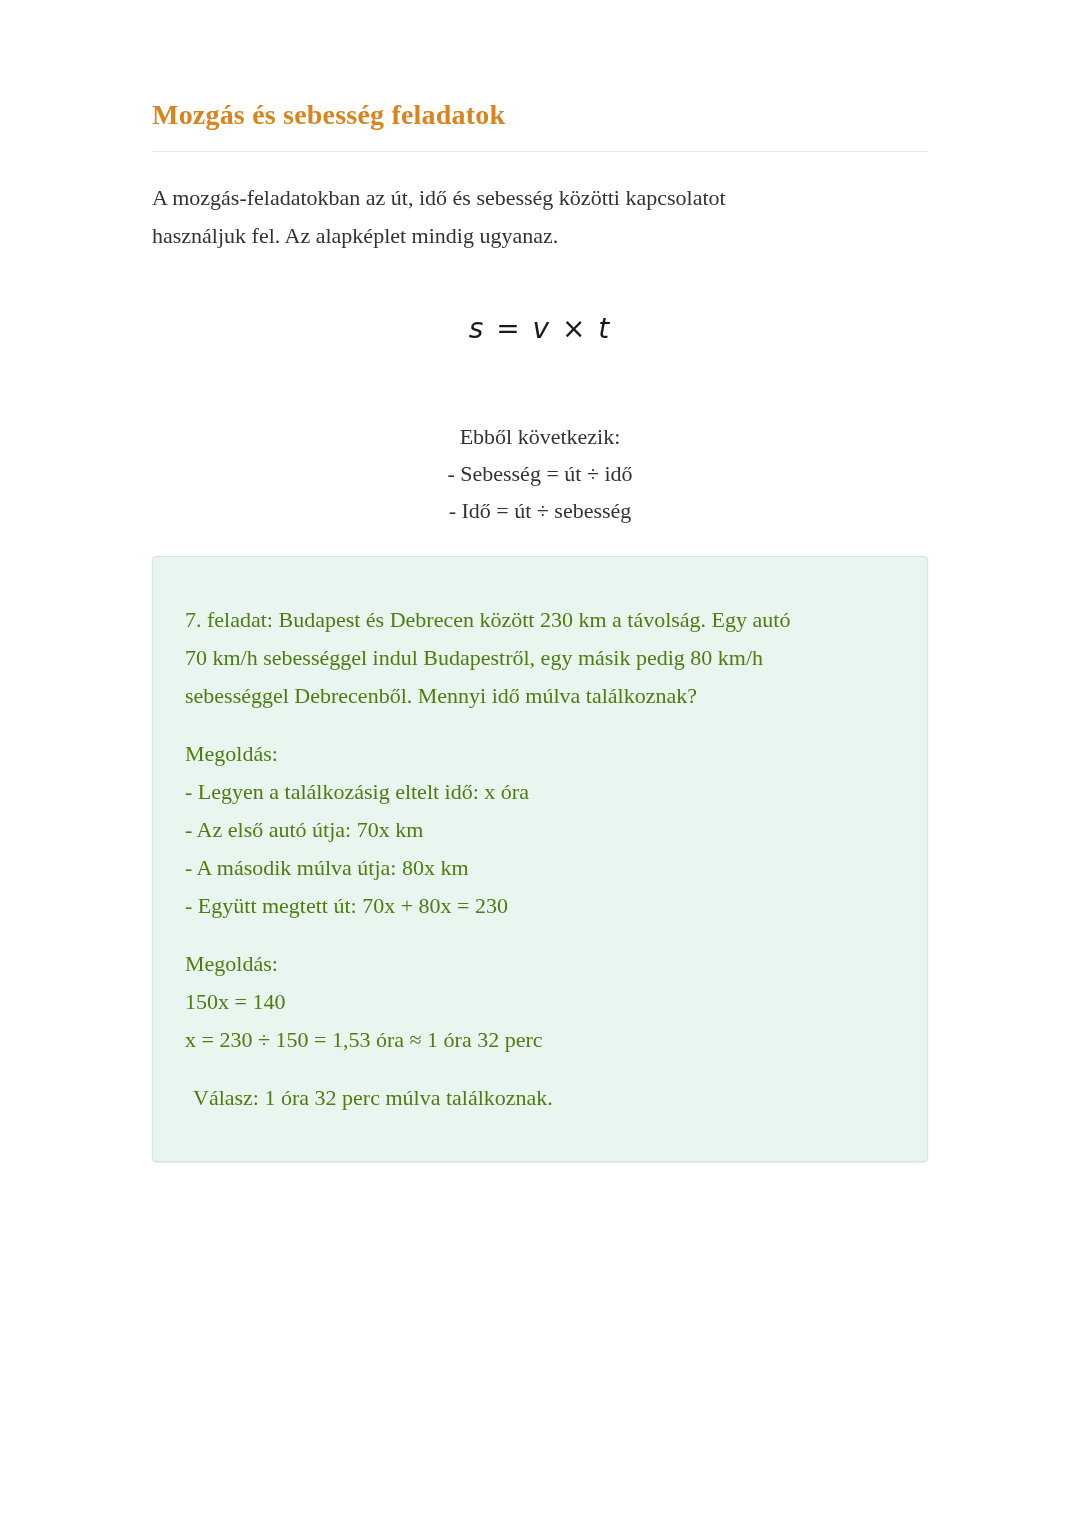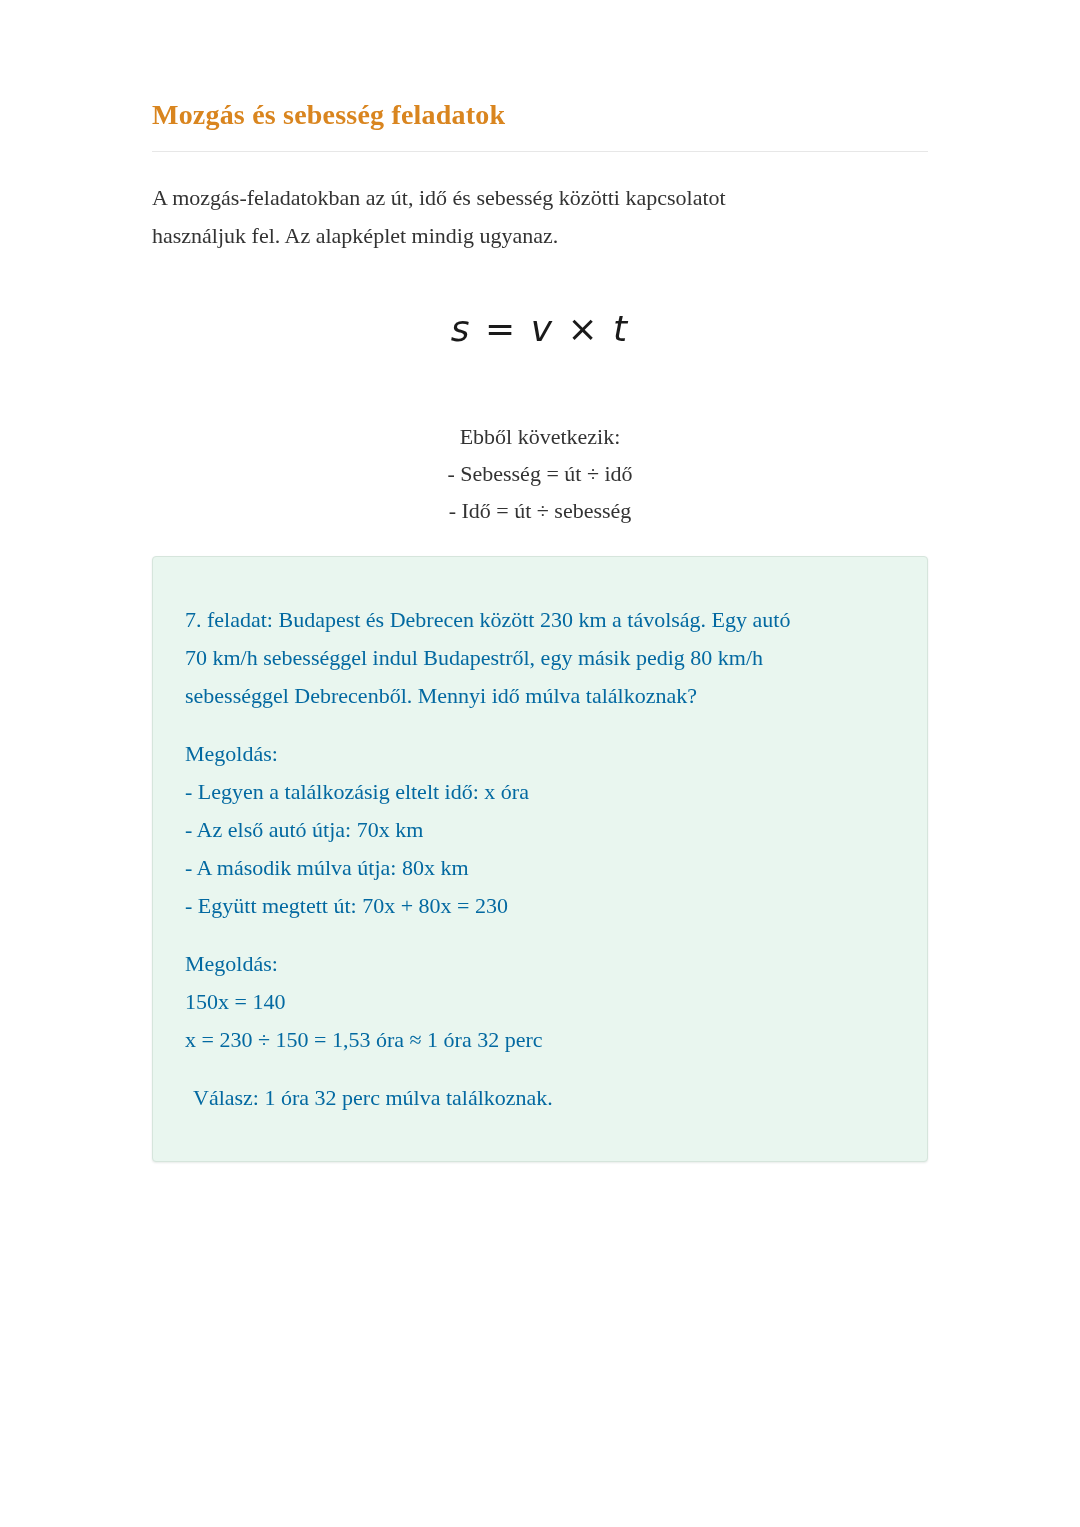--- a/index.html
+++ b/index.html
@@ -35,37 +35,37 @@
   .intro {
     margin: 27px 0 7px 0;
     line-height: 38px;
     white-space: pre-line;
   }
   .formula {
     margin: 52px 0 67px 0;
     text-align: center;
     font-family: "DejaVu Sans", sans-serif;
     font-style: italic;
-    font-size: 36px;
+    font-size: 28px;
     line-height: 44px;
     color: #1a1a1a;
     letter-spacing: 2px;
   }
   .consequence { margin: 0; text-align: center; }
   .consequence .line { line-height: 37px; }
   .problem-box {
     box-sizing: border-box;
     width: 776px;
     margin-top: 27px;
     background: #e9f6ef;
     border: 1px solid #d6e5dc;
     border-radius: 4px;
     padding: 44px 32px;
     box-shadow: 0 1px 2px rgba(60, 90, 75, 0.12);
-    color: #0369a1;
+    color: #4d7c0f;
   }
   .problem-box .group { margin: 0 0 20px 0; }
   .problem-box .group:last-child { margin-bottom: 0; margin-left: 8px; }
   .problem-box .line, .problem-box .statement {
     font-size: 22px;
     line-height: 38px;
   }
   .statement { margin: 0; white-space: pre-line; }
 </style>
 </head>

